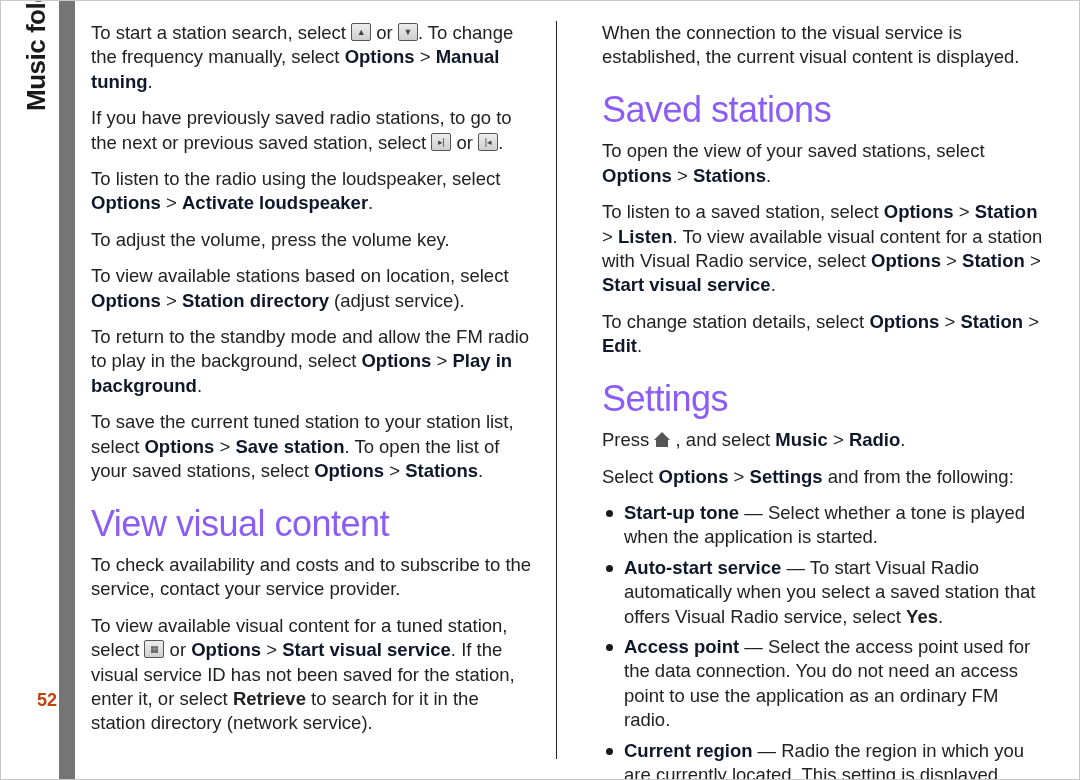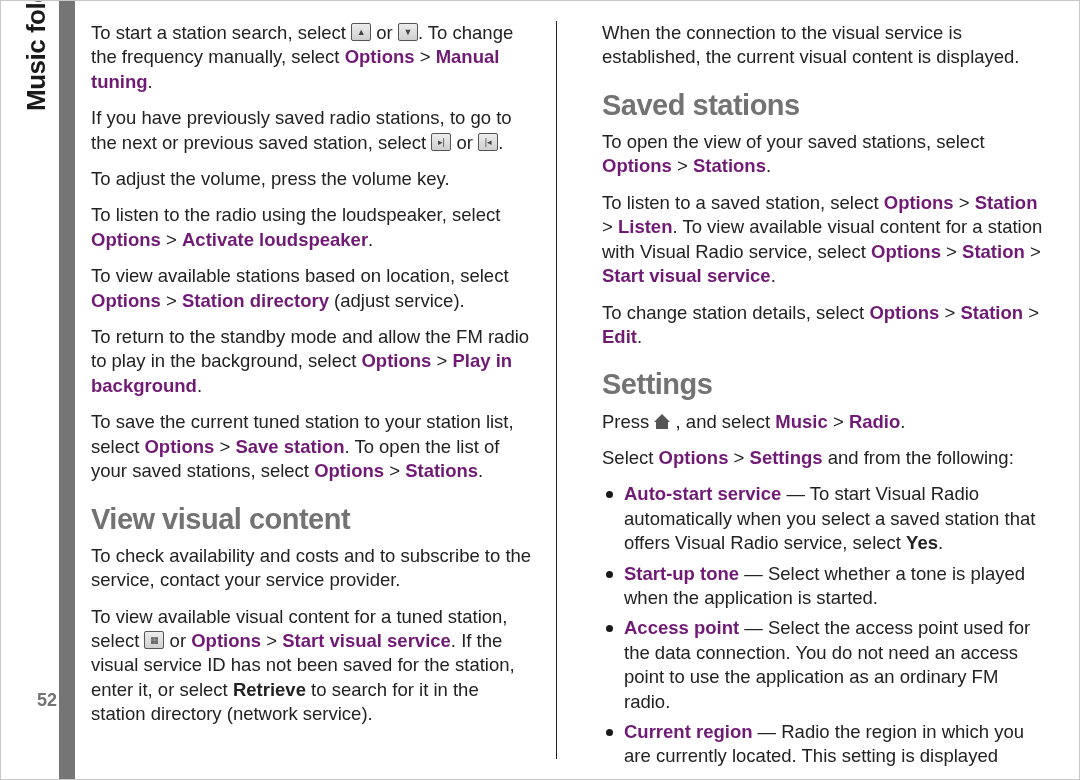--- a/index.html
+++ b/index.html
@@ -27,21 +27,21 @@
     font-weight:bold;
     white-space:nowrap;
     color:#1a1a1a;
     letter-spacing:-0.5px;
   }
   #page-number{
     position:absolute;
     left:36px;bottom:68px;
     font-size:18px;
     font-weight:bold;
-    color:#737373;
+    color:#c2410c;
   }
   #columns{
     position:absolute;
     left:90px;top:20px;
     right:32px;
     bottom:20px;
     display:flex;
     flex-direction:row;
     justify-content:space-between;
   }
@@ -54,27 +54,27 @@
     border-right:1px solid #222;
     padding-right:20px;
     width:445px;
   }
   #col2{
     width:445px;
     padding-left:10px;
   }
   .col p{margin:0 0 12px 0;}
   .col h2{
-    font-size:29px;
-    font-weight:bold;
+    font-size:36px;
+    font-weight:normal;
     margin:16px 0 6px 0;
-    color:#737373;
+    color:#8b5cf6;
     letter-spacing:-0.5px;
   }
-  b.menu{font-weight:bold;color:#701a75;}
+  b.menu{font-weight:bold;color:#0f172a;}
   b.keyword{font-weight:bold;color:#222;}
   .icon{
     display:inline-block;
     vertical-align:middle;
     width:18px;height:16px;
     border:1px solid #555;
     border-radius:2px;
     background:linear-gradient(#ededed,#cfcfcf);
     font-size:9px;
     line-height:16px;
@@ -132,24 +132,24 @@
 
   <div id="columns">
 
     <div class="col" id="col1">
       <p>
         <span>To start a station search, select </span><span class="icon">▲</span><span> or </span><span class="icon">▼</span><span>. To change the frequency manually, select </span><b class="menu">Options</b><span>  &gt; </span><b class="menu">Manual tuning</b><span>.</span>
       </p>
       <p>
         <span>If you have previously saved radio stations, to go to the next or previous saved station, select </span><span class="icon">▸|</span><span> or </span><span class="icon">|◂</span><span>.</span>
       </p>
+      <p>
+        <span>To listen to the radio using the loudspeaker, select </span><b class="menu">Options</b><span>  &gt;  </span><b class="menu">Activate loudspeaker</b><span>.</span>
+      </p>
       <p>To adjust the volume, press the volume key.</p>
-      <p>
-        <span>To listen to the radio using the loudspeaker, select </span><b class="menu">Options</b><span>  &gt;  </span><b class="menu">Activate loudspeaker</b><span>.</span>
-      </p>
       <p>
         <span>To view available stations based on location, select </span><b class="menu">Options</b><span>  &gt;  </span><b class="menu">Station directory</b><span> (adjust service).</span>
       </p>
       <p>
         <span>To return to the standby mode and allow the FM radio to play in the background, select </span><b class="menu">Options</b><span>  &gt; </span><b class="menu">Play in background</b><span>.</span>
       </p>
       <p>
         <span>To save the current tuned station to your station list, select </span><b class="menu">Options</b><span>  &gt;  </span><b class="menu">Save station</b><span>. To open the list of your saved stations, select </span><b class="menu">Options</b><span>  &gt;  </span><b class="menu">Stations</b><span>.</span>
       </p>
 
@@ -177,24 +177,24 @@
       <h2>Settings</h2>
       <p>
         <span>Press </span><span class="icon-home"></span><span> , and select </span><b class="menu">Music</b><span>  &gt;  </span><b class="menu">Radio</b><span>.</span>
       </p>
       <p>
         <span>Select </span><b class="menu">Options</b><span>  &gt;  </span><b class="menu">Settings</b><span> and from the following:</span>
       </p>
 
       <ul class="settings">
         <li>
+          <b class="menu">Start-up tone</b><span> — Select whether a tone is played when the application is started.</span>
+        </li>
+        <li>
           <b class="menu">Auto-start service</b><span> — To start Visual Radio automatically when you select a saved station that offers Visual Radio service, select </span><b class="keyword">Yes</b><span>.</span>
-        </li>
-        <li>
-          <b class="menu">Start-up tone</b><span> — Select whether a tone is played when the application is started.</span>
         </li>
         <li>
           <b class="menu">Access point</b><span> — Select the access point used for the data connection. You do not need an access point to use the application as an ordinary FM radio.</span>
         </li>
         <li>
           <b class="menu">Current region</b><span> — Radio the region in which you are currently located. This setting is displayed</span>
         </li>
       </ul>
     </div>
 

